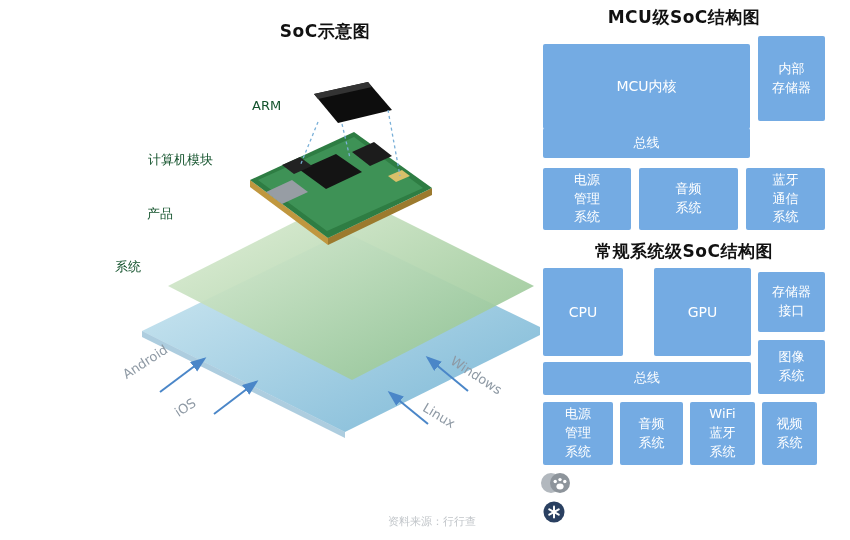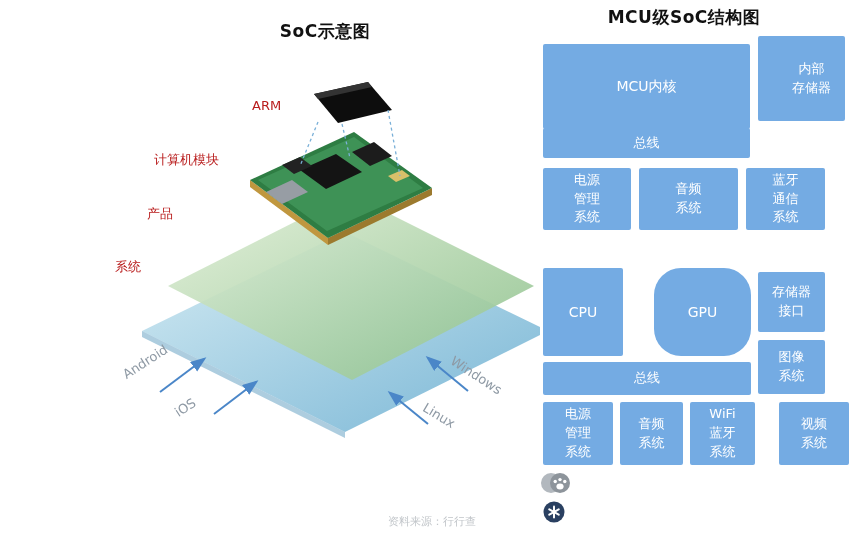--- a/index.html
+++ b/index.html
@@ -14,21 +14,21 @@
     letter-spacing:0.5px;
   }
   .blk{
     position:absolute;background:#74abe3;color:#ffffff;
     display:flex;align-items:center;justify-content:center;
     text-align:center;font-size:13px;line-height:1.45;
     white-space:pre-line;border-radius:2px;
   }
   .blk.big{font-size:14px;}
   .lbl{
-    position:absolute;font-size:13px;color:#b91c1c;white-space:nowrap;
+    position:absolute;font-size:13px;color:#14532d;white-space:nowrap;
   }
   .os{
     position:absolute;font-size:13px;color:#8e99a4;white-space:nowrap;
     transform-origin:left center;
   }
   .footer-row{
     position:absolute;display:flex;align-items:center;gap:8px;
     color:#8f959b;font-size:15px;
   }
   .source{
@@ -82,64 +82,67 @@
       <path d="M388,110 L400,176" stroke="#7ab0d8" stroke-width="1.3" stroke-dasharray="3,3" fill="none"></path>
       <path d="M342,124 L350,158" stroke="#7ab0d8" stroke-width="1.3" stroke-dasharray="3,3" fill="none"></path>
 
       <line x1="160" y1="392" x2="204" y2="359" stroke="#4a86c8" stroke-width="2" marker-end="url(#arr)"></line>
       <line x1="214" y1="414" x2="256" y2="382" stroke="#4a86c8" stroke-width="2" marker-end="url(#arr)"></line>
       <line x1="468" y1="391" x2="428" y2="358" stroke="#4a86c8" stroke-width="2" marker-end="url(#arr)"></line>
       <line x1="428" y1="424" x2="390" y2="393" stroke="#4a86c8" stroke-width="2" marker-end="url(#arr)"></line>
     </svg>
 
     <div class="lbl" style="left:252px;top:98px;">ARM</div>
-    <div class="lbl" style="left:154px;top:151px;">计算机模块</div>
+    <div class="lbl" style="left:148px;top:151px;">计算机模块</div>
     <div class="lbl" style="left:147px;top:205px;">产品</div>
     <div class="lbl" style="left:115px;top:258px;">系统</div>
 
     <div class="os" style="left:124px;top:368px;transform:rotate(-33deg);">Android</div>
     <div class="os" style="left:176px;top:406px;transform:rotate(-33deg);">iOS</div>
     <div class="os" style="left:452px;top:352px;transform:rotate(33deg);">Windows</div>
     <div class="os" style="left:424px;top:399px;transform:rotate(31deg);">Linux</div>
   </div>
 
   <div class="abs" style="left:538px;top:0;width:300px;height:240px;">
     <div class="abs title" style="left:0;top:6px;width:292px;">MCU级SoC结构图</div>
   </div>
 
   <div class="blk big" style="left:543px;top:44px;width:207px;height:85px;">MCU内核</div>
-  <div class="blk" style="left:758px;top:36px;width:67px;height:85px;padding-left:20px;">内部
+  <div class="blk" style="left:758px;top:36px;width:67px;height:85px;">内部
 存储器</div>
   <div class="blk" style="left:543px;top:128px;width:207px;height:30px;">总线</div>
   <div class="blk" style="left:543px;top:168px;width:88px;height:62px;">电源
 管理
 系统</div>
   <div class="blk" style="left:639px;top:168px;width:99px;height:62px;">音频
 系统</div>
   <div class="blk" style="left:746px;top:168px;width:79px;height:62px;">蓝牙
 通信
 系统</div>
 
+  <div class="abs" style="left:538px;top:238px;width:300px;height:30px;">
+    <div class="abs title" style="left:0;top:2px;width:292px;">常规系统级SoC结构图</div>
+  </div>
 
   <div class="blk big" style="left:543px;top:268px;width:80px;height:88px;">CPU</div>
-  <div class="blk big" style="left:654px;top:268px;width:97px;height:88px;border-radius:27px;">GPU</div>
+  <div class="blk big" style="left:654px;top:268px;width:97px;height:88px;">GPU</div>
   <div class="blk" style="left:758px;top:272px;width:67px;height:60px;">存储器
 接口</div>
   <div class="blk" style="left:758px;top:340px;width:67px;height:54px;">图像
 系统</div>
   <div class="blk" style="left:543px;top:362px;width:208px;height:33px;">总线</div>
   <div class="blk" style="left:543px;top:402px;width:70px;height:63px;">电源
 管理
 系统</div>
   <div class="blk" style="left:620px;top:402px;width:63px;height:63px;">音频
 系统</div>
   <div class="blk" style="left:690px;top:402px;width:65px;height:63px;">WiFi
 蓝牙
 系统</div>
-  <div class="blk" style="left:779px;top:402px;width:70px;height:63px;">视频
+  <div class="blk" style="left:762px;top:402px;width:55px;height:63px;">视频
 系统</div>
 
   <div class="source" style="left:388px;top:514px;">资料来源：行行查</div>
 
   <div class="footer-row" style="left:540px;top:470px;">
     <svg width="32" height="26" viewBox="0 0 32 26">
       <circle cx="11" cy="13" r="10" fill="#b2b8be"></circle>
       <circle cx="20" cy="13" r="10" fill="#8d949b"></circle>
       <g fill="#ffffff">
         <ellipse cx="20" cy="16.5" rx="3.6" ry="2.9"></ellipse>

